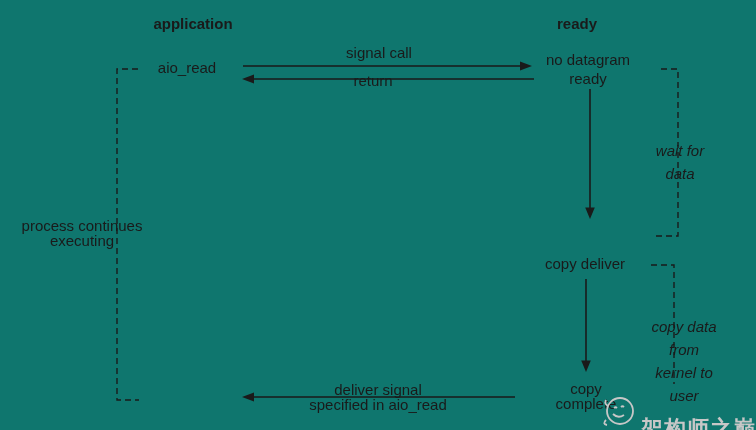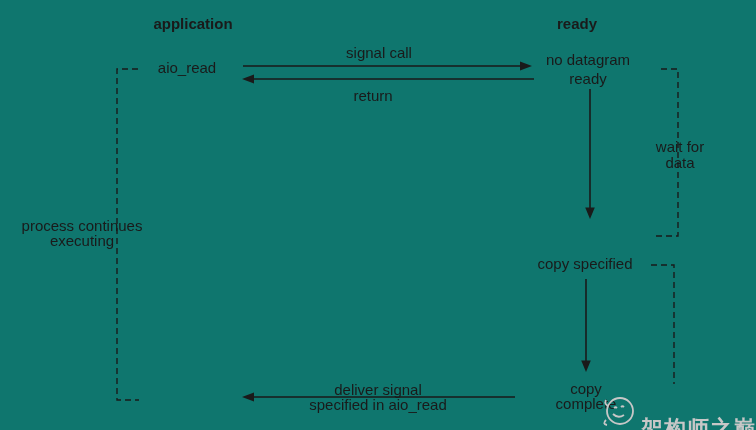--- a/index.html
+++ b/index.html
@@ -29,21 +29,21 @@
   .label {
     position: absolute;
     transform: translateX(-50%);
     text-align: center;
     white-space: pre-line;
     font-size: 15px;
     line-height: 15px;
     color: var(--color-text, #1a1a1a);
   }
   .bold { font-weight: bold; }
-  .lh17 { line-height: 16px; }
+  .lh17 { line-height: 23px; font-style: italic; }
   .lh19 { line-height: 19px; }
   .watermark {
     position: absolute;
     left: 601px;
     top: 380px;
     display: flex;
     align-items: center;
     color: var(--color-watermark, #c7c7c7);
   }
   .watermark-logo { flex: 0 0 auto; }
@@ -108,29 +108,31 @@
   </svg>
 
   <div class="label bold" style="left:193px; top:16px">application</div>
   <div class="label bold" style="left:577px; top:16px">ready</div>
 
   <div class="label" style="left:187px; top:60px">aio_read</div>
   <div class="label" style="left:82px; top:218px">process continues
 executing</div>
 
   <div class="label" style="left:379px; top:45px">signal call</div>
-  <div class="label" style="left:373px; top:88px">return</div>
+  <div class="label" style="left:373px; top:73px">return</div>
   <div class="label" style="left:378px; top:382px">deliver signal
 specified in aio_read</div>
 
   <div class="label lh19" style="left:588px; top:50px">no datagram
 ready</div>
   <div class="label lh17" style="left:680px; top:139px">wait for
 data</div>
-  <div class="label" style="left:585px; top:256px">copy specified</div>
+  <div class="label" style="left:585px; top:256px">copy deliver</div>
+  <div class="label lh17" style="left:684px; top:315px">copy data from
+kernel to user</div>
   <div class="label" style="left:586px; top:381px">copy
 complete</div>
 
   <div class="watermark">
     <svg class="watermark-logo" width="36" height="34" viewBox="0 0 36 34" xmlns="http://www.w3.org/2000/svg">
       <circle cx="19" cy="16" r="13"></circle>
       <path d="M7,11 q-4,-2 -2,-6"></path>
       <path d="M13,13 q1.5,-1.5 3,0"></path>
       <path d="M20,12 q1.5,-1.5 3,0"></path>
       <path d="M12,19 q5,5 11,1"></path>

